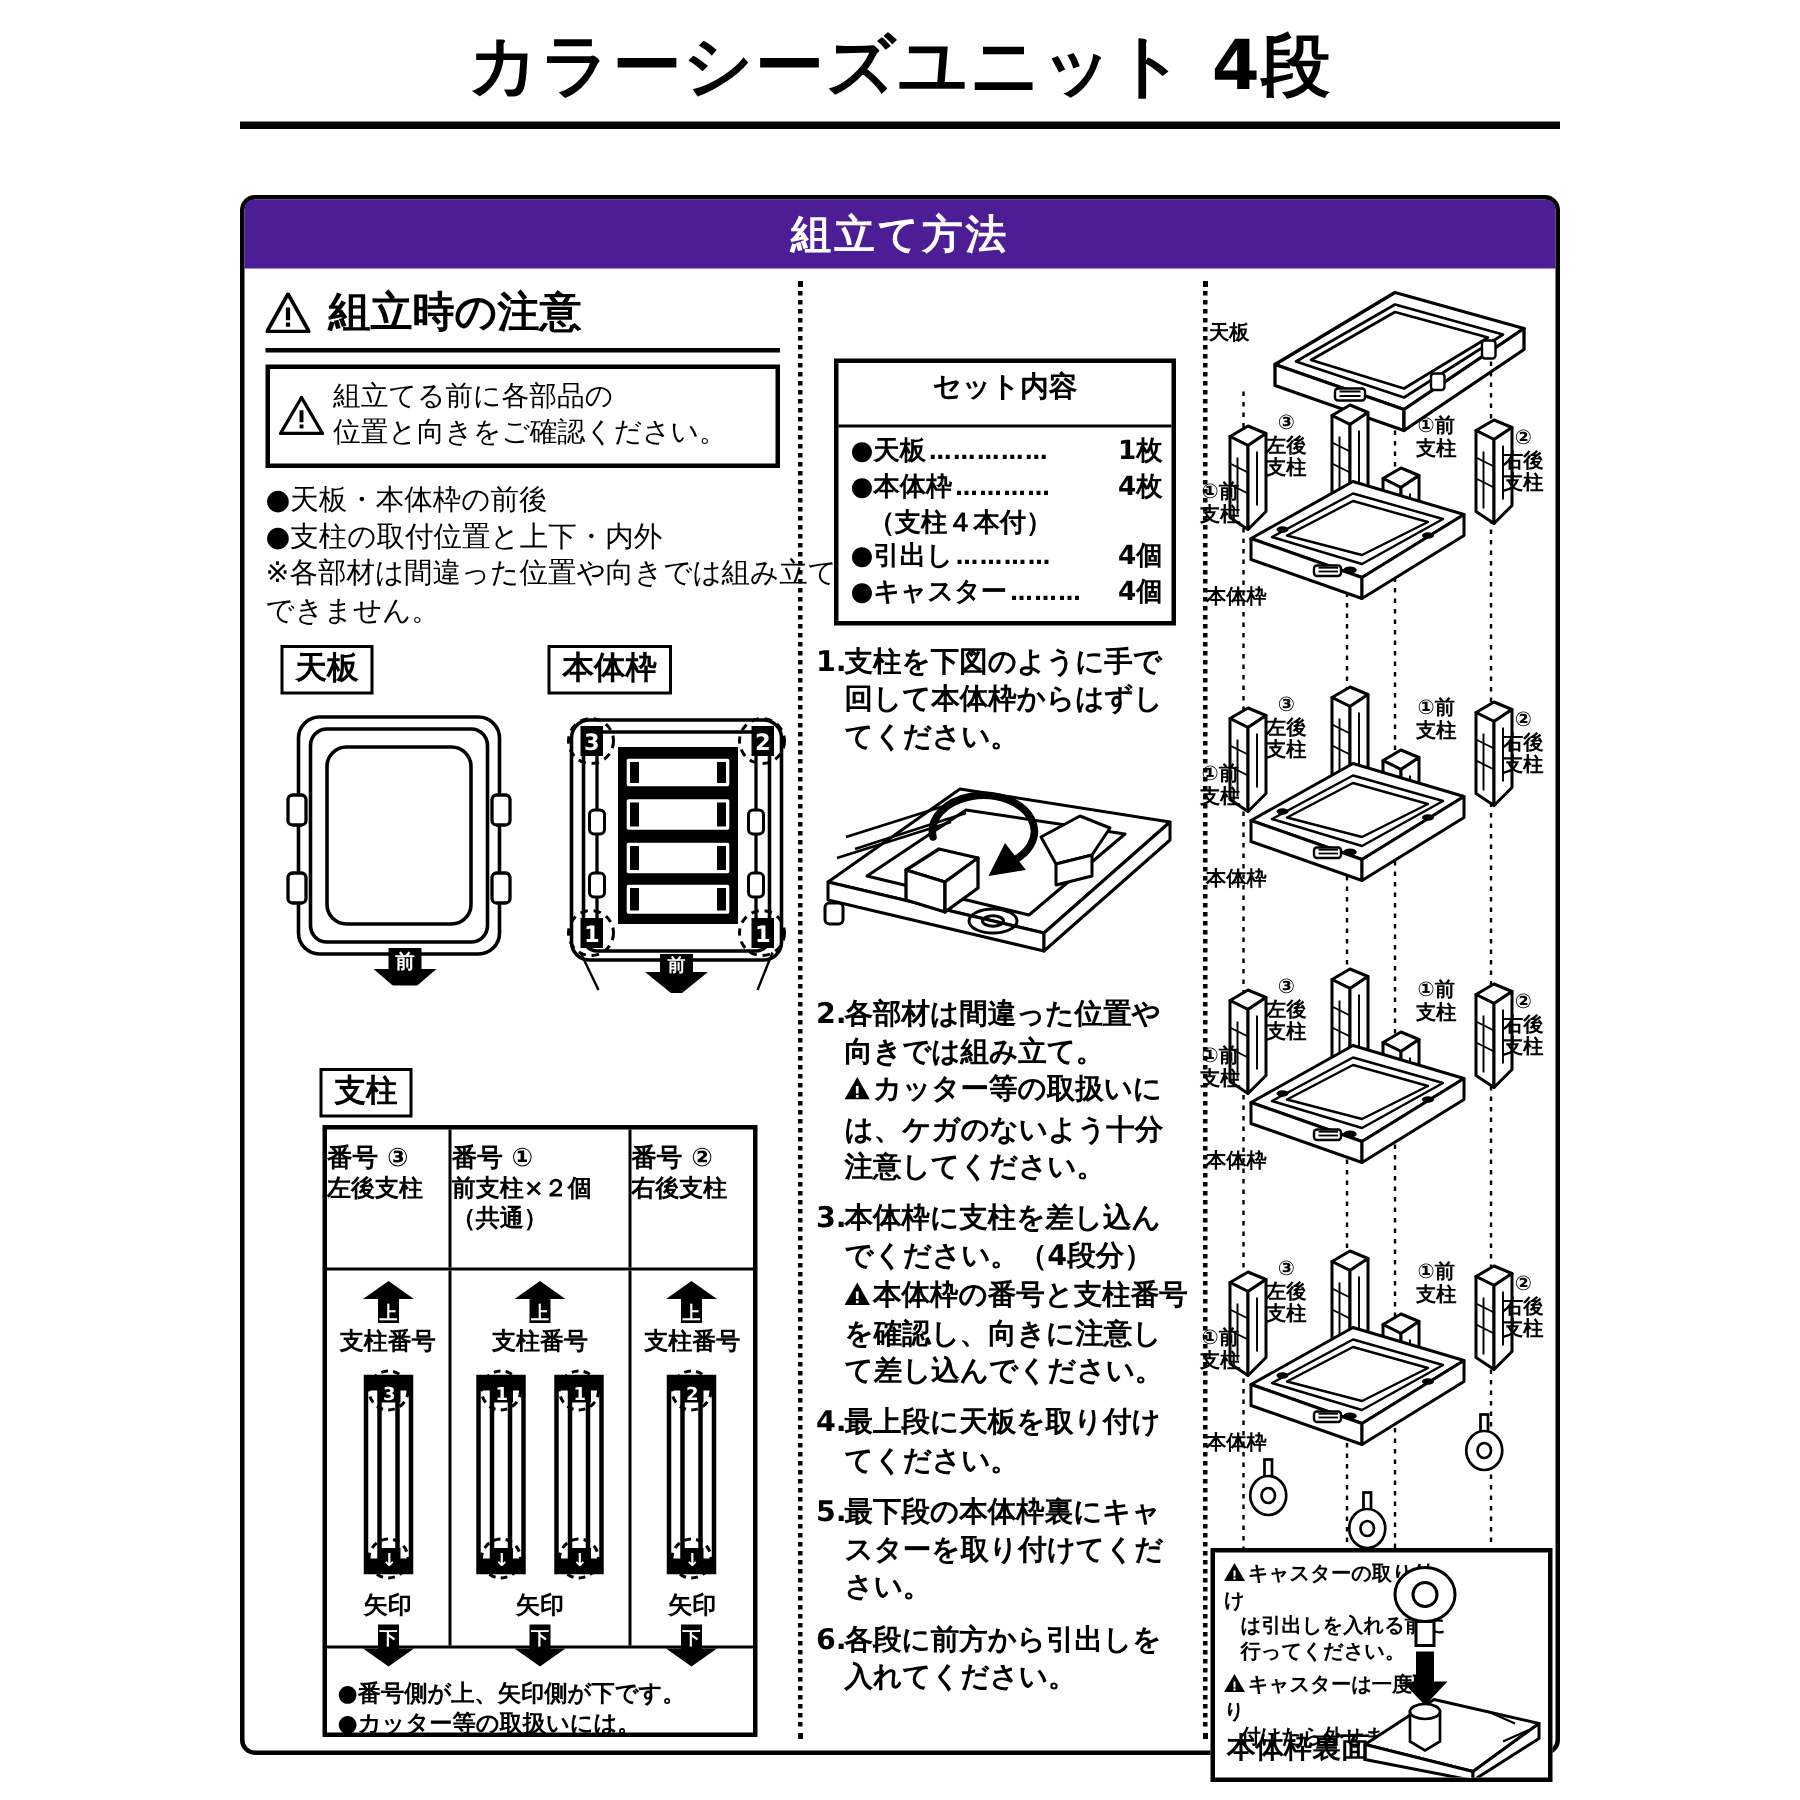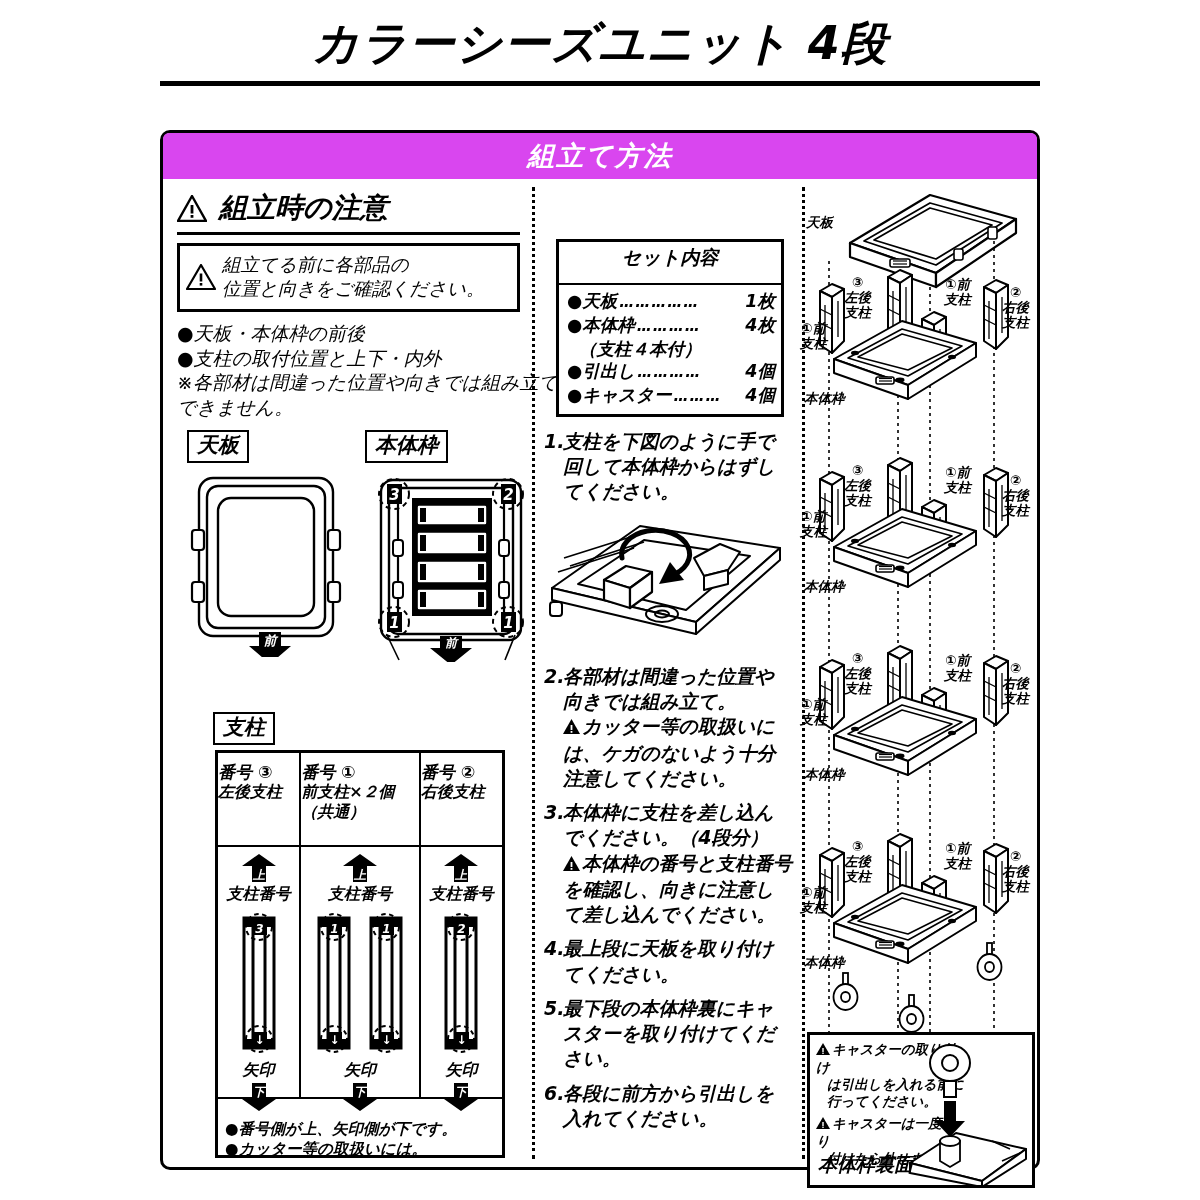--- a/index.html
+++ b/index.html
@@ -3,38 +3,38 @@
 <meta charset="utf-8">
 <style>
   * { box-sizing: border-box; margin: 0; padding: 0; }
   html, body {
     width: 1200px; height: 1200px;
     background: #ffffff;
     font-family: "DejaVu Sans", "Liberation Sans", sans-serif;
     color: #000;
     overflow: hidden;
   }
-  .page { position: relative; width: 1200px; height: 1024px; font-style: italic; }
+  .page { position: relative; width: 1200px; height: 1024px; }
 
   
   .title-wrap { position: absolute; left: 160px; top: 18px; width: 880px; }
   .title {
     text-align: center; font-size: 46px; font-weight: 700;
     letter-spacing: 1px; line-height: 1.1; padding-bottom: 8px;
   }
   .title-rule { height: 5px; background: #000; margin-top: 4px; }
 
   
   .frame {
     position: absolute; left: 160px; top: 130px;
     width: 880px; height: 1040px;
     border: 3px solid #000; border-radius: 10px; background: #fff;
   }
   .band {
-    height: 46px; background: #d946ef; color: #fff;
+    height: 46px; background: #4c1d95; color: #fff;
     border-radius: 6px 6px 0 0;
     display: flex; align-items: center; justify-content: center;
     font-size: 27px; font-weight: 700; letter-spacing: 2px;
   }
   .body { position: relative; height: 988px; }
 
   
   .vdiv {
     position: absolute; top: 8px; bottom: 8px; width: 0;
     border-left: 3px dotted #000;

